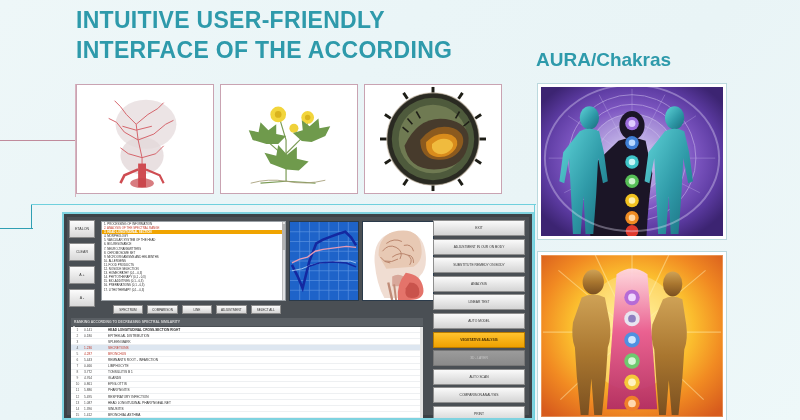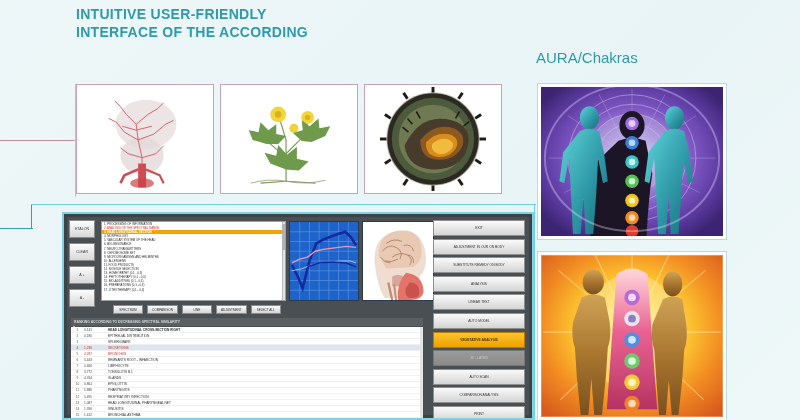--- a/index.html
+++ b/index.html
@@ -12,33 +12,34 @@
     position: relative;
     width: 800px; height: 420px;
     background: linear-gradient(135deg, #eef7f8 0%, #eaf5f7 35%, #e9f4f6 60%, #eef8f9 100%);
   }
 
   
   #main-title {
     position: absolute;
     left: 76px; top: 5px;
     width: 430px;
-    font-size: 14px;
+    font-size: 23px;
     font-weight: bold;
     letter-spacing: 0.3px;
     line-height: 1.32;
     color: #2e9aab;
   }
   #main-title .ln { display: block; white-space: nowrap; }
   #aura-title {
     position: absolute;
     left: 536px; top: 49px;
-    font-size: 15px;
+    font-size: 19px;
     color: #2e9aab;
     white-space: nowrap;
+    font-weight: bold;
   }
 
   
   .conn { position: absolute; }
   #conn-pink-h { left: 0px; top: 140px; width: 76px; height: 0; border-top: 1.4px solid #c08b9c; }
   #conn-pink-v { left: 75px; top: 84px; width: 0; height: 113px; border-left: 1.1px solid #d8b3bf; }
   #conn-teal-h-low { left: 0px; top: 228px; width: 33px; height: 0; border-top: 1.6px solid #2f9fb3; }
   #conn-teal-v { left: 31px; top: 205px; width: 0; height: 24px; border-left: 1.6px solid #2f9fb3; }
   #conn-teal-h-top { left: 31px; top: 204px; width: 505px; height: 0; border-top: 1.6px solid #6fd0dd; }
   #conn-teal-v-right { left: 534px; top: 204px; width: 0; height: 216px; border-left: 1.6px solid #6fd0dd; }

